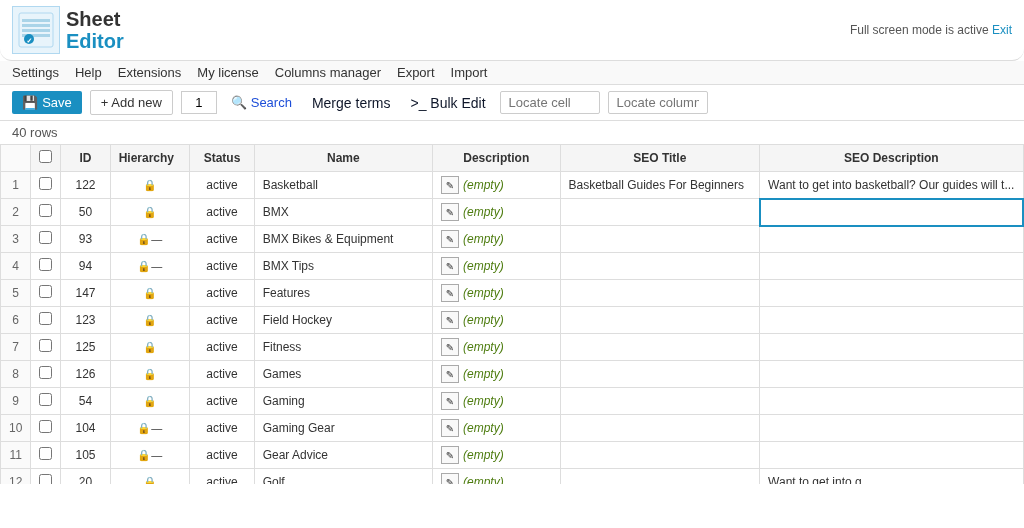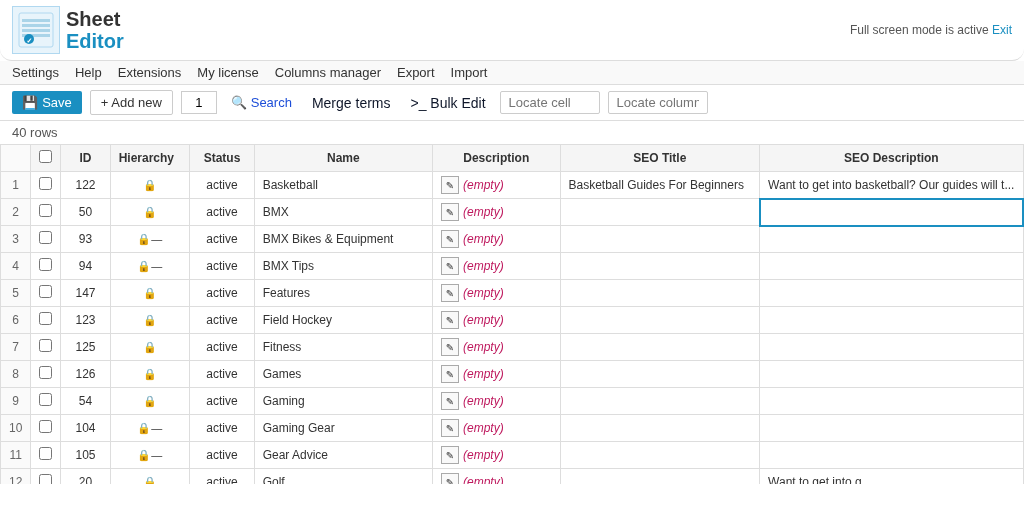--- a/index.html
+++ b/index.html
@@ -104,21 +104,21 @@
     .col-seo-desc { width: 220px; }
     .active-cell { border: 2px solid #1a8fc1 !important; background: #fff !important; }
 
     .edit-icon {
       display: inline-flex; align-items: center; justify-content: center;
       width: 18px; height: 18px;
       border: 1px solid #aaa; background: #f9f9f9;
       cursor: pointer; font-size: 10px; margin-right: 4px;
     }
     .lock-icon { font-size: 11px; }
-    .empty-text { color: #be185d; font-style: italic; }
+    .empty-text { color: #4d7c0f; font-style: italic; }
   </style>
 </head>
 <body>
 
 <div class="top-bar">
   <div class="logo-area">
 
     <div class="logo-icon">
       <svg width="38" height="38" viewBox="0 0 38 38">
         <rect x="2" y="2" width="34" height="34" rx="2" fill="#e8f4fb" stroke="#b0d8f0" stroke-width="1"></rect>

